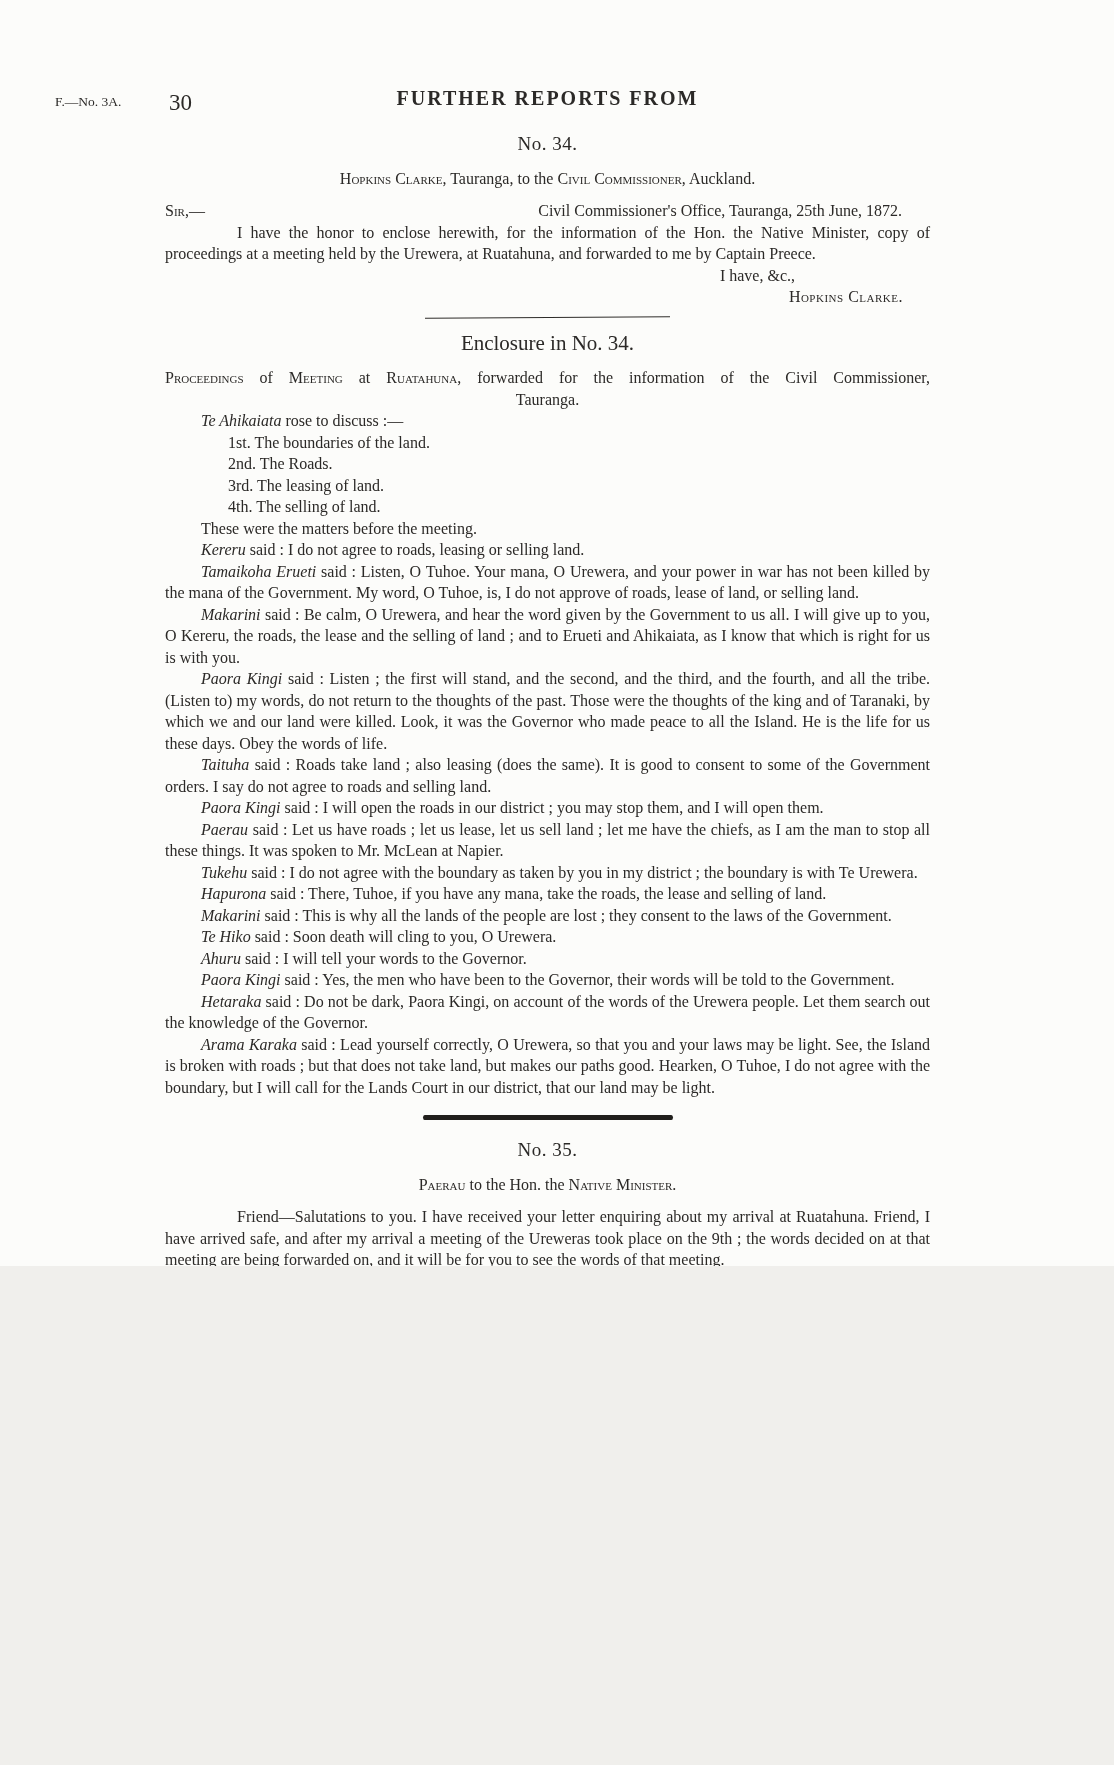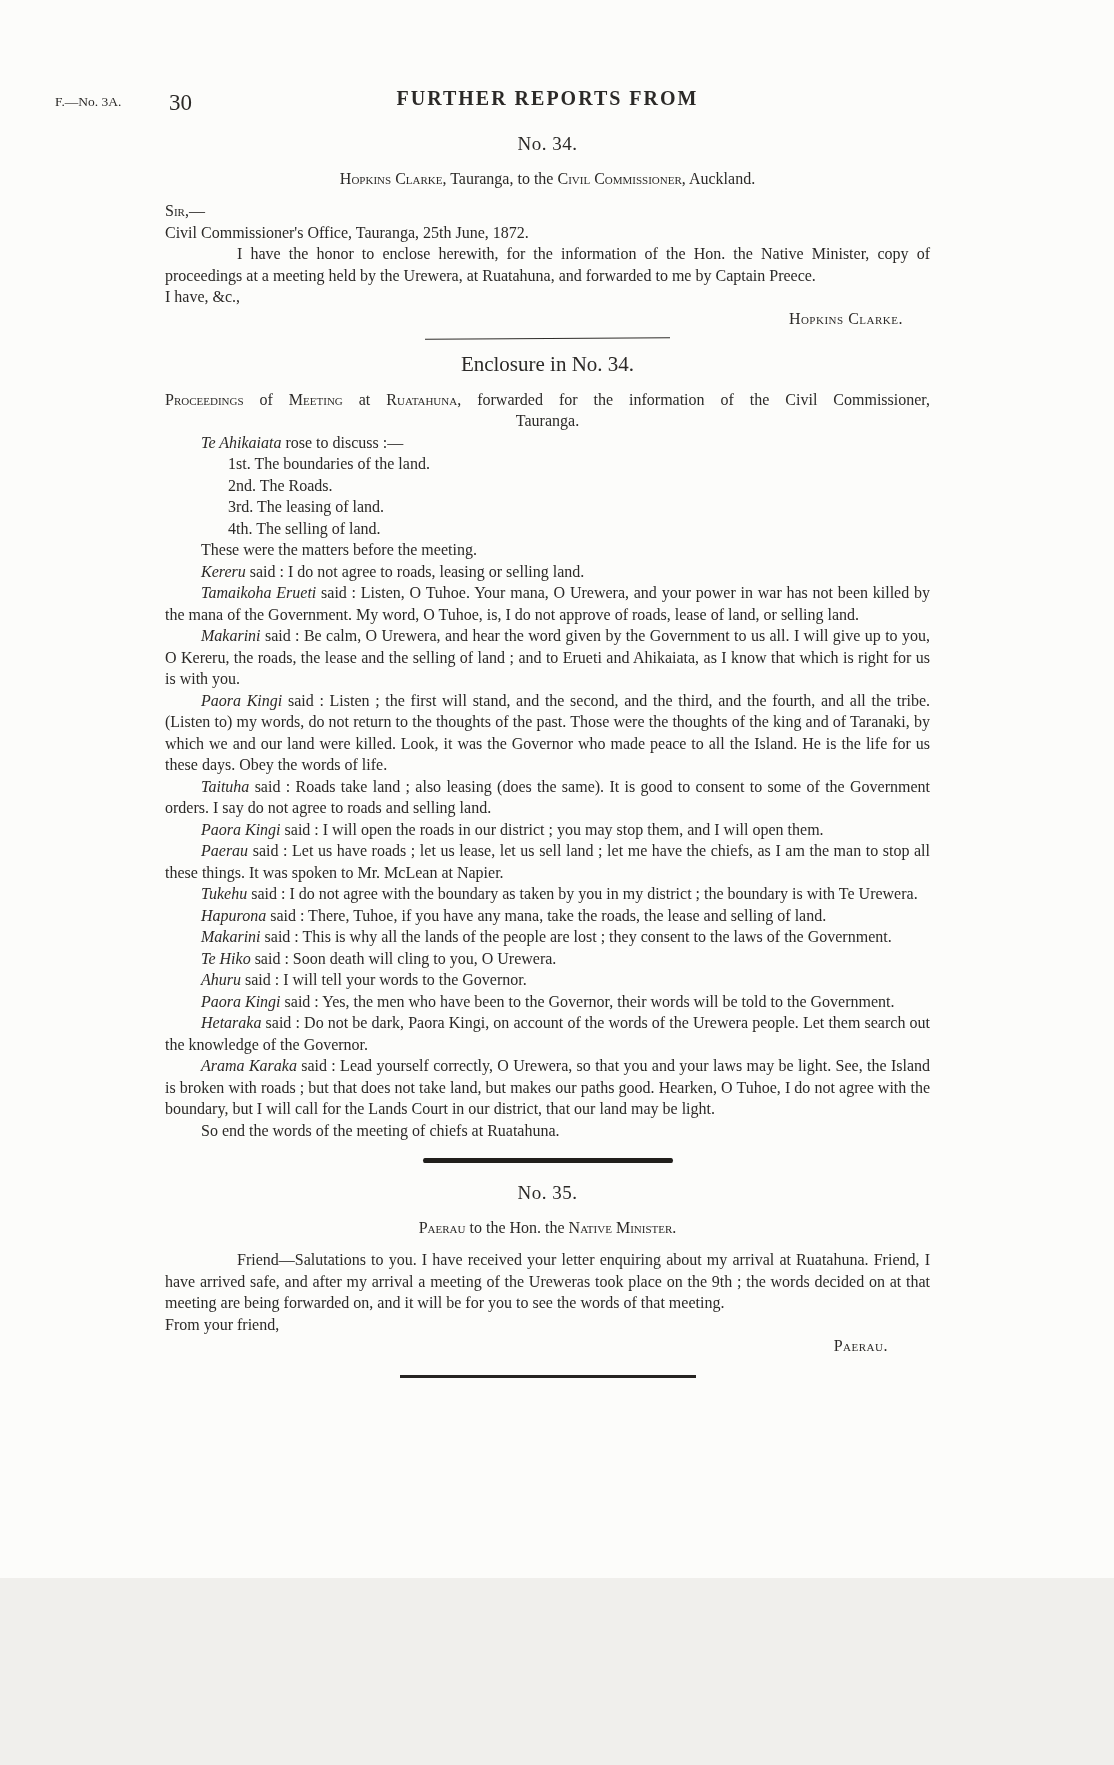--- a/index.html
+++ b/index.html
@@ -1,45 +1,45 @@
 <!DOCTYPE html>
 <html><head>
 <meta charset="utf-8">
 <style>
   * { margin: 0; padding: 0; box-sizing: border-box; }
   html, body { background: #f0efec; }
   body { font-family: "Liberation Serif", "DejaVu Serif", serif; }
 
   .sheet {
     width: 1114px;
-    height: 1578px;
+    height: 1266px;
     margin: 0 auto;
     background: #fcfcfa;
     color: #2b2927;
     font-size: 16px;
     line-height: 21.5px;
     padding: 88px 184px 0 165px;
     position: relative;
     overflow: hidden;
   }
 
   
   .page-header { position: relative; text-align: center; height: 26px; }
   .doc-ref { position: absolute; left: -110px; bottom: 2px; font-size: 13.5px; white-space: nowrap; }
   .page-num { position: absolute; left: 4px; bottom: 1px; font-size: 23px; }
   .running-title { display: inline-block; font-size: 20px; font-weight: bold; letter-spacing: 2px; }
 
   
   .sc { font-variant: small-caps; }
   .heading-no { font-size: 19px; font-weight: normal; text-align: center; letter-spacing: 0.5px; margin-top: 19px; margin-bottom: 13px; }
   .subject { text-align: center; margin-bottom: 11px; }
-  .line-flex { display: flex; justify-content: space-between; flex-direction: column; }
+  .line-flex { display: flex; justify-content: space-between; }
   .dateline { padding-right: 28px; }
   .para-indent { text-indent: 72px; text-align: justify; }
-  .valediction { text-align: left; }
+  .valediction { text-align: right; }
   .v1 { padding-right: 135px; }
   .v2 { padding-right: 78px; }
   .signature { text-align: right; font-variant: small-caps; letter-spacing: 0.5px; }
   .s1 { padding-right: 27px; }
   .s2 { padding-right: 42px; }
 
   .rule { margin-left: auto; margin-right: auto; }
   .rule-thin { width: 245px; border-top: 1.5px solid #2e2c29; margin-top: 9px; margin-bottom: 2px; transform: rotate(-0.4deg); }
   .rule-ornament { width: 250px; height: 5px; background: #211f1c; margin-top: 17px; margin-bottom: 9px; border-radius: 2px / 3px; }
   .rule-bottom { width: 296px; height: 3px; background: #262421; margin-top: 18px; }
@@ -110,21 +110,20 @@
         <p class="speech"><span class="speaker">Tukehu</span><span> said : I do not agree with the boundary as taken by you in my district ; the boundary is with Te Urewera.</span></p>
         <p class="speech"><span class="speaker">Hapurona</span><span> said : There, Tuhoe, if you have any mana, take the roads, the lease and selling of land.</span></p>
         <p class="speech"><span class="speaker">Makarini</span><span> said : This is why all the lands of the people are lost ; they consent to the laws of the Government.</span></p>
         <p class="speech"><span class="speaker">Te Hiko</span><span> said : Soon death will cling to you, O Urewera.</span></p>
         <p class="speech"><span class="speaker">Ahuru</span><span> said : I will tell your words to the Governor.</span></p>
         <p class="speech"><span class="speaker">Paora Kingi</span><span> said : Yes, the men who have been to the Governor, their words will be told to the Government.</span></p>
         <p class="speech"><span class="speaker">Hetaraka</span><span> said : Do not be dark, Paora Kingi, on account of the words of the Urewera people. Let them search out the knowledge of the Governor.</span></p>
         <p class="speech"><span class="speaker">Arama Karaka</span><span> said : Lead yourself correctly, O Urewera, so that you and your laws may be light.  See, the Island is broken with roads ; but that does not take land, but makes our paths good.  Hearken, O Tuhoe, I do not agree with the boundary, but I will call for the Lands Court in our district, that our land may be light.</span></p>
       </div>
 
-    <p class="speech">So end the words of the meeting of chiefs at Ruatahuna.</p>
 
     <div class="rule rule-ornament"></div>
   </section>
 
   <section>
     <h2 class="heading-no">No. 35.</h2>
 
     <p class="subject"><span class="sc">Paerau</span><span> to the Hon. the </span><span class="sc">Native Minister</span><span>.</span></p>
 
 

